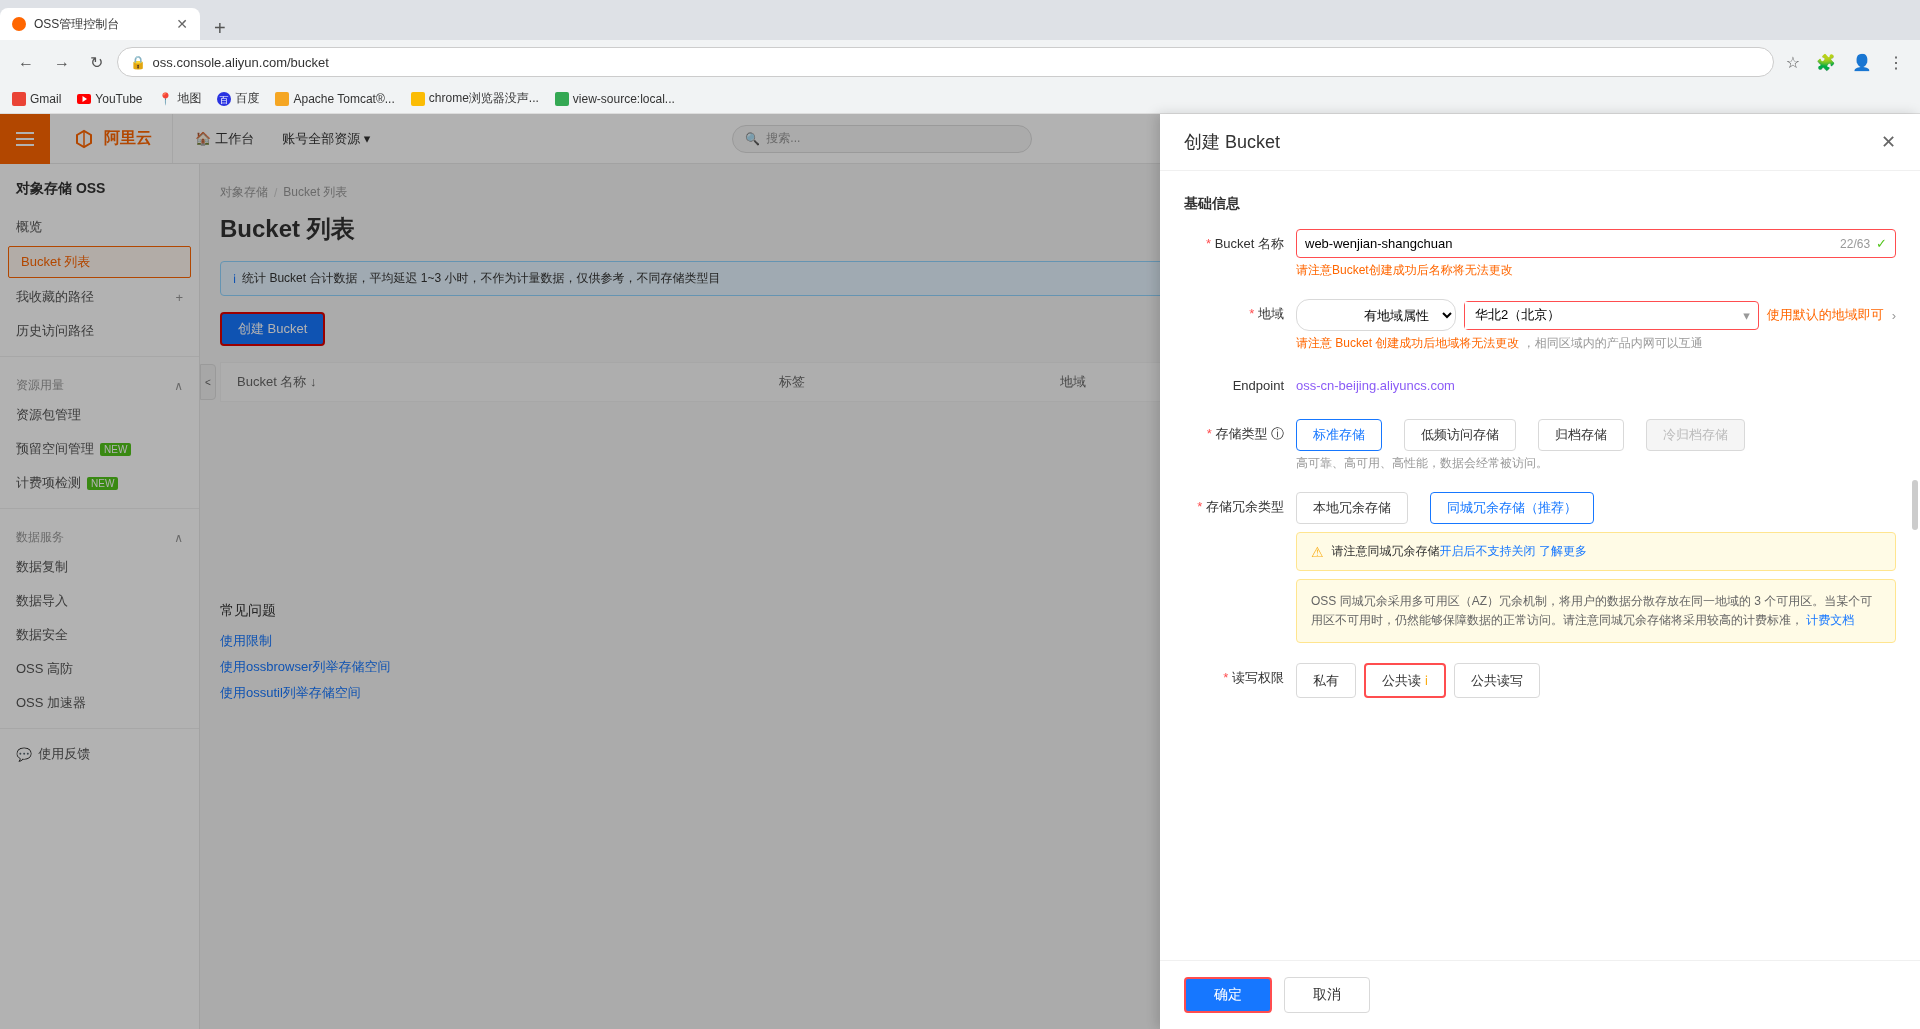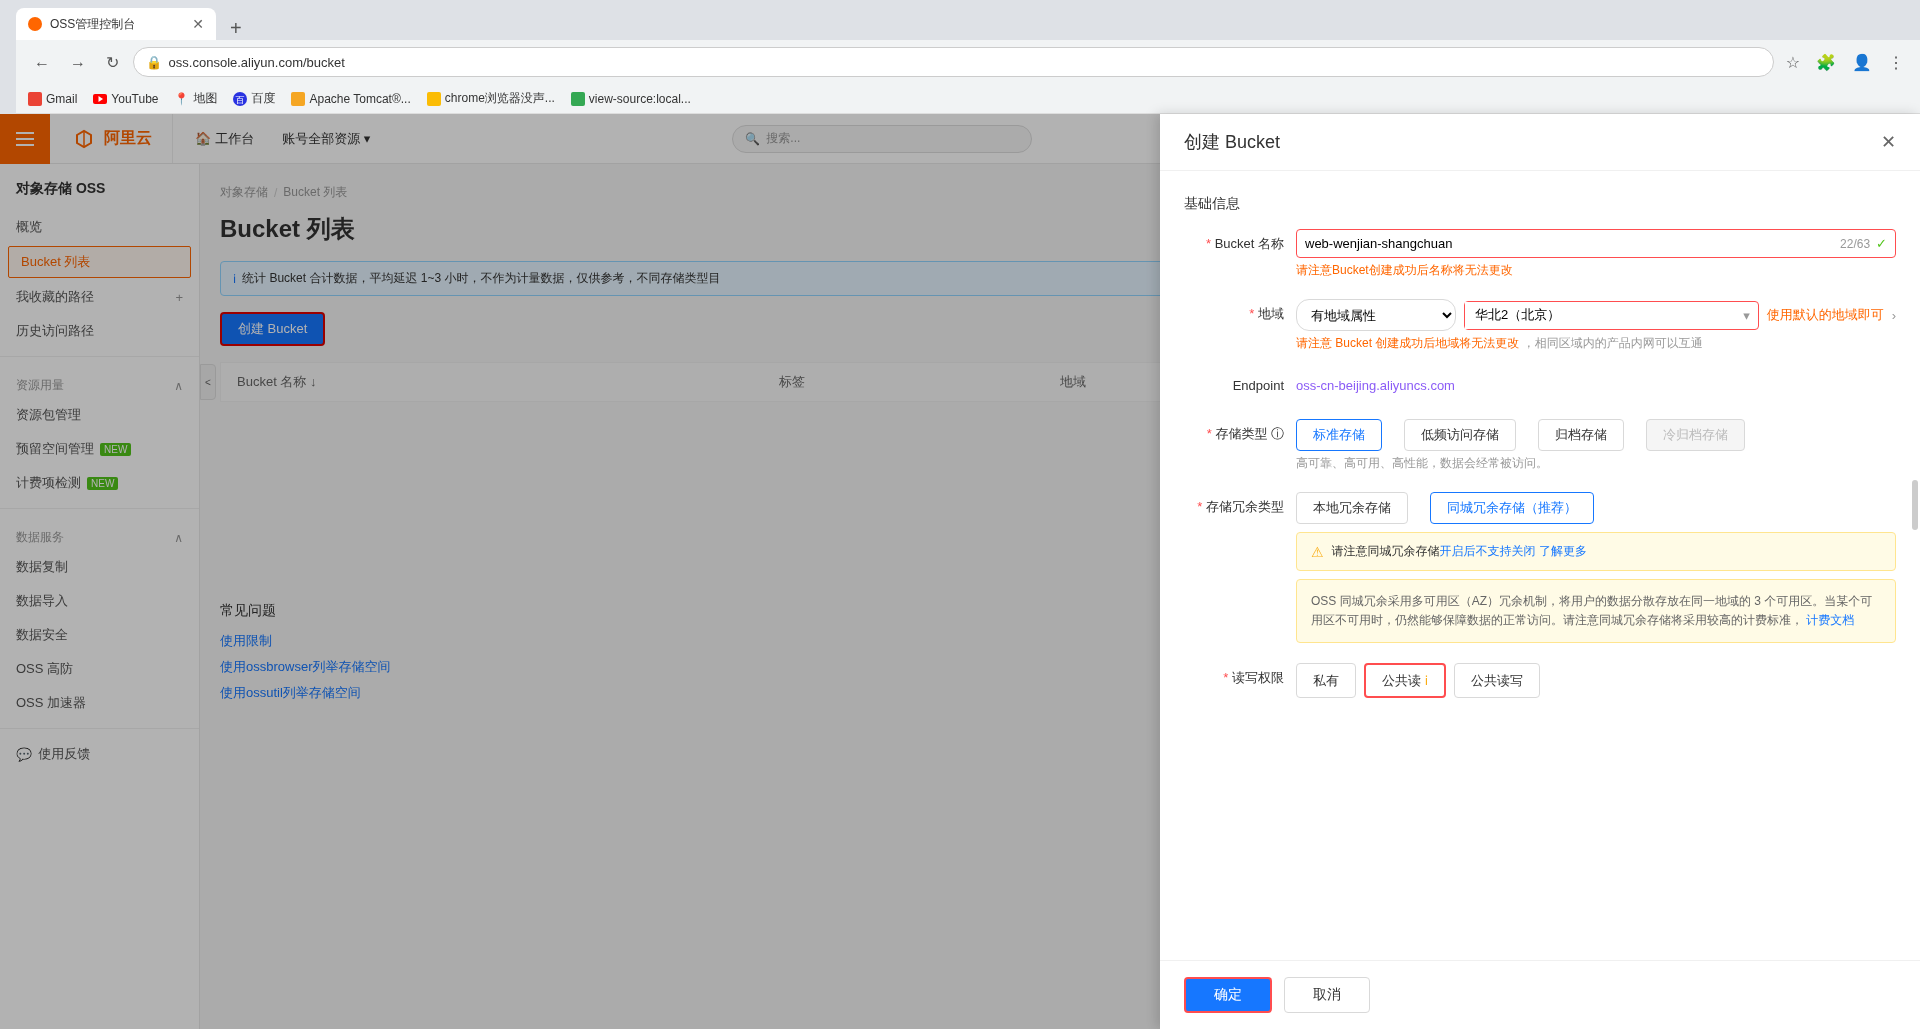--- a/index.html
+++ b/index.html
@@ -1,19 +1,19 @@
 <!DOCTYPE html>
 <html><head>
   <meta charset="utf-8">
   <style>
     * { box-sizing: border-box; margin: 0; padding: 0; }
     body { font-family: -apple-system, BlinkMacSystemFont, 'Segoe UI', 'PingFang SC', 'Microsoft YaHei', sans-serif; font-size: 13px; background: #f5f5f5; }
 
     
-    .browser-chrome { background: #dee1e6; width: 1920px; padding-left: 16px; }
+    .browser-chrome { background: #dee1e6; width: 1920px; }
     .browser-tab-bar { display: flex; align-items: flex-end; padding: 8px 0 0 0; height: 40px; background: #dee1e6; }
     .browser-tab { display: flex; align-items: center; background: #fff; border-radius: 8px 8px 0 0; padding: 0 12px; height: 32px; min-width: 200px; font-size: 12px; gap: 8px; }
     .browser-tab-icon { width: 14px; height: 14px; background: #f60; border-radius: 50%; display: flex; align-items: center; justify-content: center; }
     .browser-tab-title { flex: 1; overflow: hidden; text-overflow: ellipsis; white-space: nowrap; color: #333; }
     .browser-tab-close { cursor: pointer; color: #666; font-size: 14px; }
     .browser-tab-new { background: none; border: none; padding: 0 10px; font-size: 20px; color: #555; cursor: pointer; margin-left: 4px; }
     .browser-nav-bar { display: flex; align-items: center; background: #f1f3f4; padding: 6px 12px; gap: 8px; height: 44px; }
     .nav-btn { background: none; border: none; cursor: pointer; color: #555; font-size: 16px; padding: 4px 6px; border-radius: 50%; }
     .address-bar { flex: 1; display: flex; align-items: center; background: #fff; border: 1px solid #ccc; border-radius: 20px; padding: 0 12px; height: 30px; gap: 6px; font-size: 13px; color: #333; }
     .address-bar-url { flex: 1; color: #333; }
@@ -69,36 +69,36 @@
 
     
     .overlay { position: fixed; top: 114px; left: 0; right: 0; bottom: 0; background: rgba(0,0,0,0.3); z-index: 100; }
     .drawer { position: fixed; top: 114px; right: 0; width: 760px; bottom: 0; background: #fff; z-index: 101; box-shadow: -4px 0 12px rgba(0,0,0,0.15); display: flex; flex-direction: column; }
     .drawer-header { display: flex; align-items: center; justify-content: space-between; padding: 16px 24px; border-bottom: 1px solid #f0f0f0; }
     .drawer-title { font-size: 18px; font-weight: 500; color: #333; }
     .drawer-close { background: none; border: none; cursor: pointer; font-size: 18px; color: #666; }
     .drawer-body { flex: 1; overflow-y: auto; padding: 24px; }
     .drawer-footer { padding: 16px 24px; border-top: 1px solid #f0f0f0; display: flex; gap: 12px; }
 
-    .form-section-title { font-size: 14px; font-weight: 400; color: #333; margin-bottom: 16px; }
+    .form-section-title { font-size: 14px; font-weight: 700; color: #333; margin-bottom: 16px; }
     .form-row { display: flex; align-items: flex-start; margin-bottom: 20px; gap: 12px; }
     .form-label { width: 100px; font-size: 13px; color: #333; padding-top: 6px; flex-shrink: 0; text-align: right; }
     .form-label-required::before { content: '* '; color: #ff4d4f; }
     .form-control { flex: 1; }
     .form-hint { font-size: 12px; color: #999; margin-top: 4px; }
     .form-hint-orange { color: #ff6600; }
     .input-wrapper { position: relative; flex: 1; }
 
     .btn-group { display: flex; gap: 22px; flex-wrap: wrap; }
     .btn-option { border: 1px solid #d9d9d9; background: #fff; border-radius: 4px; padding: 6px 16px; cursor: pointer; font-size: 13px; color: #333; }
     .btn-option.selected { border: 1px solid #1677ff; background: #fff; color: #1677ff; }
     .btn-option.disabled { background: #f5f5f5; color: #bbb; cursor: not-allowed; border-color: #d9d9d9; }
 
     .region-select-row { display: flex; align-items: center; gap: 8px; }
-    .select-input { border: 1px solid #d9d9d9; border-radius: 13px; padding: 6px 10px; font-size: 13px; background: #fff; min-width: 160px; height: 32px; }
+    .select-input { border: 1px solid #d9d9d9; border-radius: 13px; padding: 6px 10px; font-size: 13px; background: #fff; min-width: 160px; height: 32px; text-align: right; }
 
     .endpoint-value { font-size: 13px; color: #8b5cf6; padding: 6px 0; }
 
     .warning-box { background: #fffbe6; border: 1px solid #ffe58f; border-radius: 4px; padding: 10px 14px; margin-top: 8px; font-size: 12px; color: #333; display: flex; gap: 8px; align-items: flex-start; }
     .warning-icon { color: #faad14; font-size: 14px; flex-shrink: 0; margin-top: 1px; }
 
     .redundancy-box { background: #fffbe6; border: 1px solid #ffe58f; border-radius: 4px; padding: 12px 14px; margin-top: 8px; font-size: 12px; color: #666; line-height: 1.6; }
     .redundancy-link { color: #1677ff; cursor: pointer; }
 
     .confirm-btn { background: #1677ff; color: #fff; border: 2px solid #ff4d4f; border-radius: 4px; padding: 7px 28px; cursor: pointer; font-size: 14px; border-radius: 4px; }

